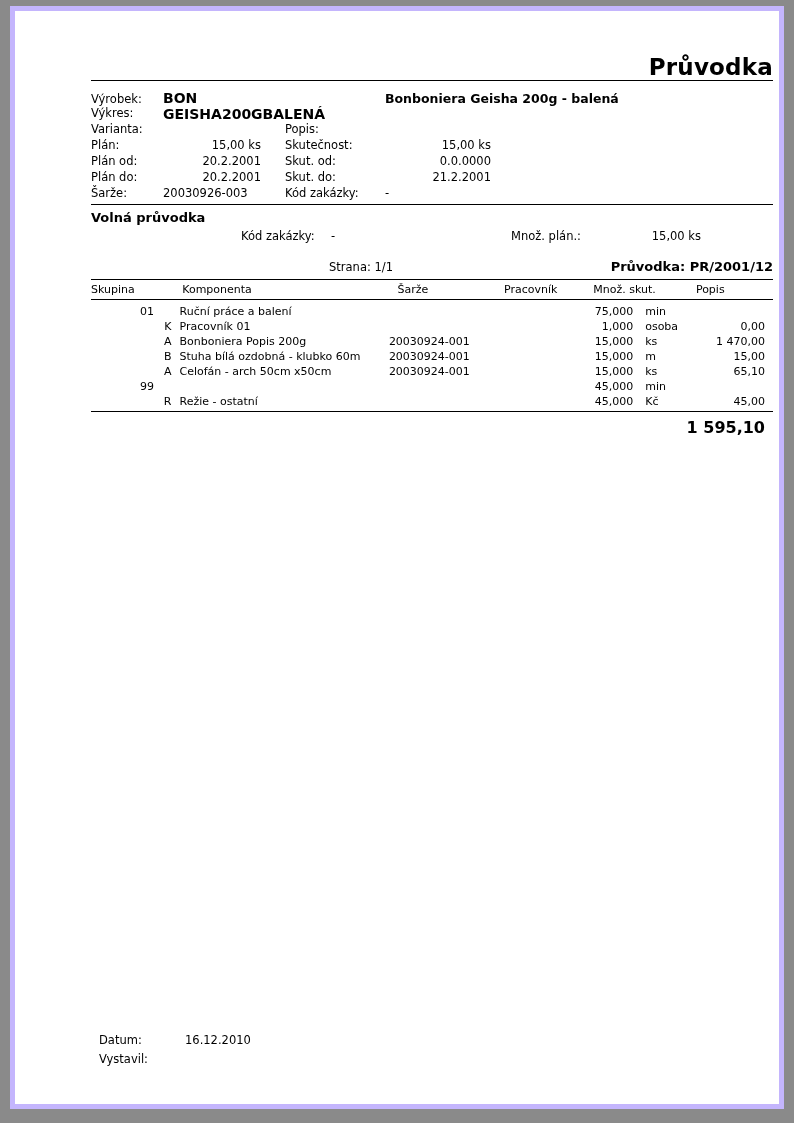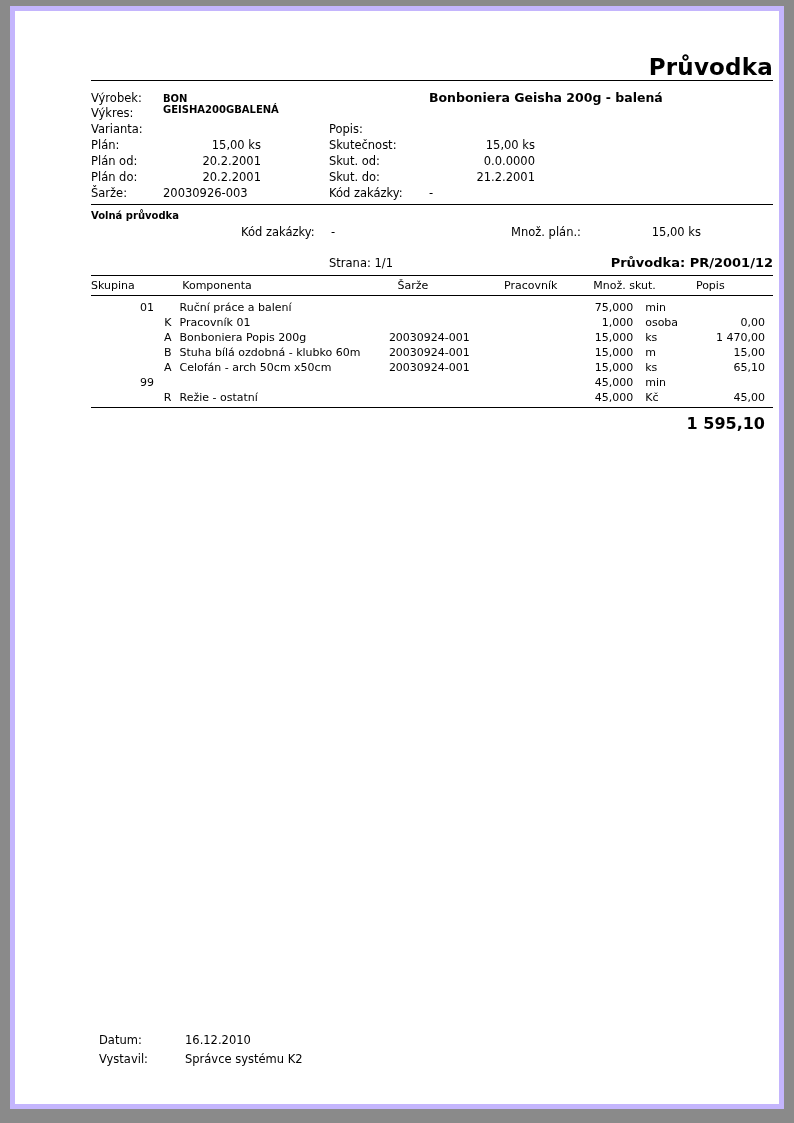--- a/index.html
+++ b/index.html
@@ -60,42 +60,41 @@
     flex: 0 0 122px;
   }
   .c-val1.num {
     text-align: right;
     padding-right: 24px;
     box-sizing: border-box;
   }
   .c-label2 {
     width: 100px;
     flex: 0 0 100px;
-    margin-left: 44px;
   }
   .c-val2 {
     width: 130px;
     flex: 0 0 130px;
   }
   .c-val2.num {
     text-align: right;
     padding-right: 24px;
     box-sizing: border-box;
   }
   .prod-name {
     font-weight: bold;
-    font-size: 10px;
+    font-size: 14px;
   }
   .prod-desc {
     font-weight: bold;
     font-size: 12.5px;
   }
   .section-volna {
     margin-top: 5px;
-    font-size: 10px;
+    font-size: 13px;
     font-weight: bold;
   }
   .volna-row {
     display: flex;
     align-items: baseline;
     font-size: 11.5px;
     margin-top: 4px;
   }
   .vr-sp1 { width: 150px; flex: 0 0 150px; }
   .vr-lab { width: 90px; flex: 0 0 90px; }
@@ -379,16 +378,15 @@
 
   </div>
 
   <div class="footer">
     <div class="footer-row">
       <div class="f-lab">Datum:</div>
       <div class="f-val">16.12.2010</div>
     </div>
     <div class="footer-row">
       <div class="f-lab">Vystavil:</div>
-      <div class="f-val">Správce systému K2</div>
     </div>
   </div>
 </div>
 
 </body></html>

